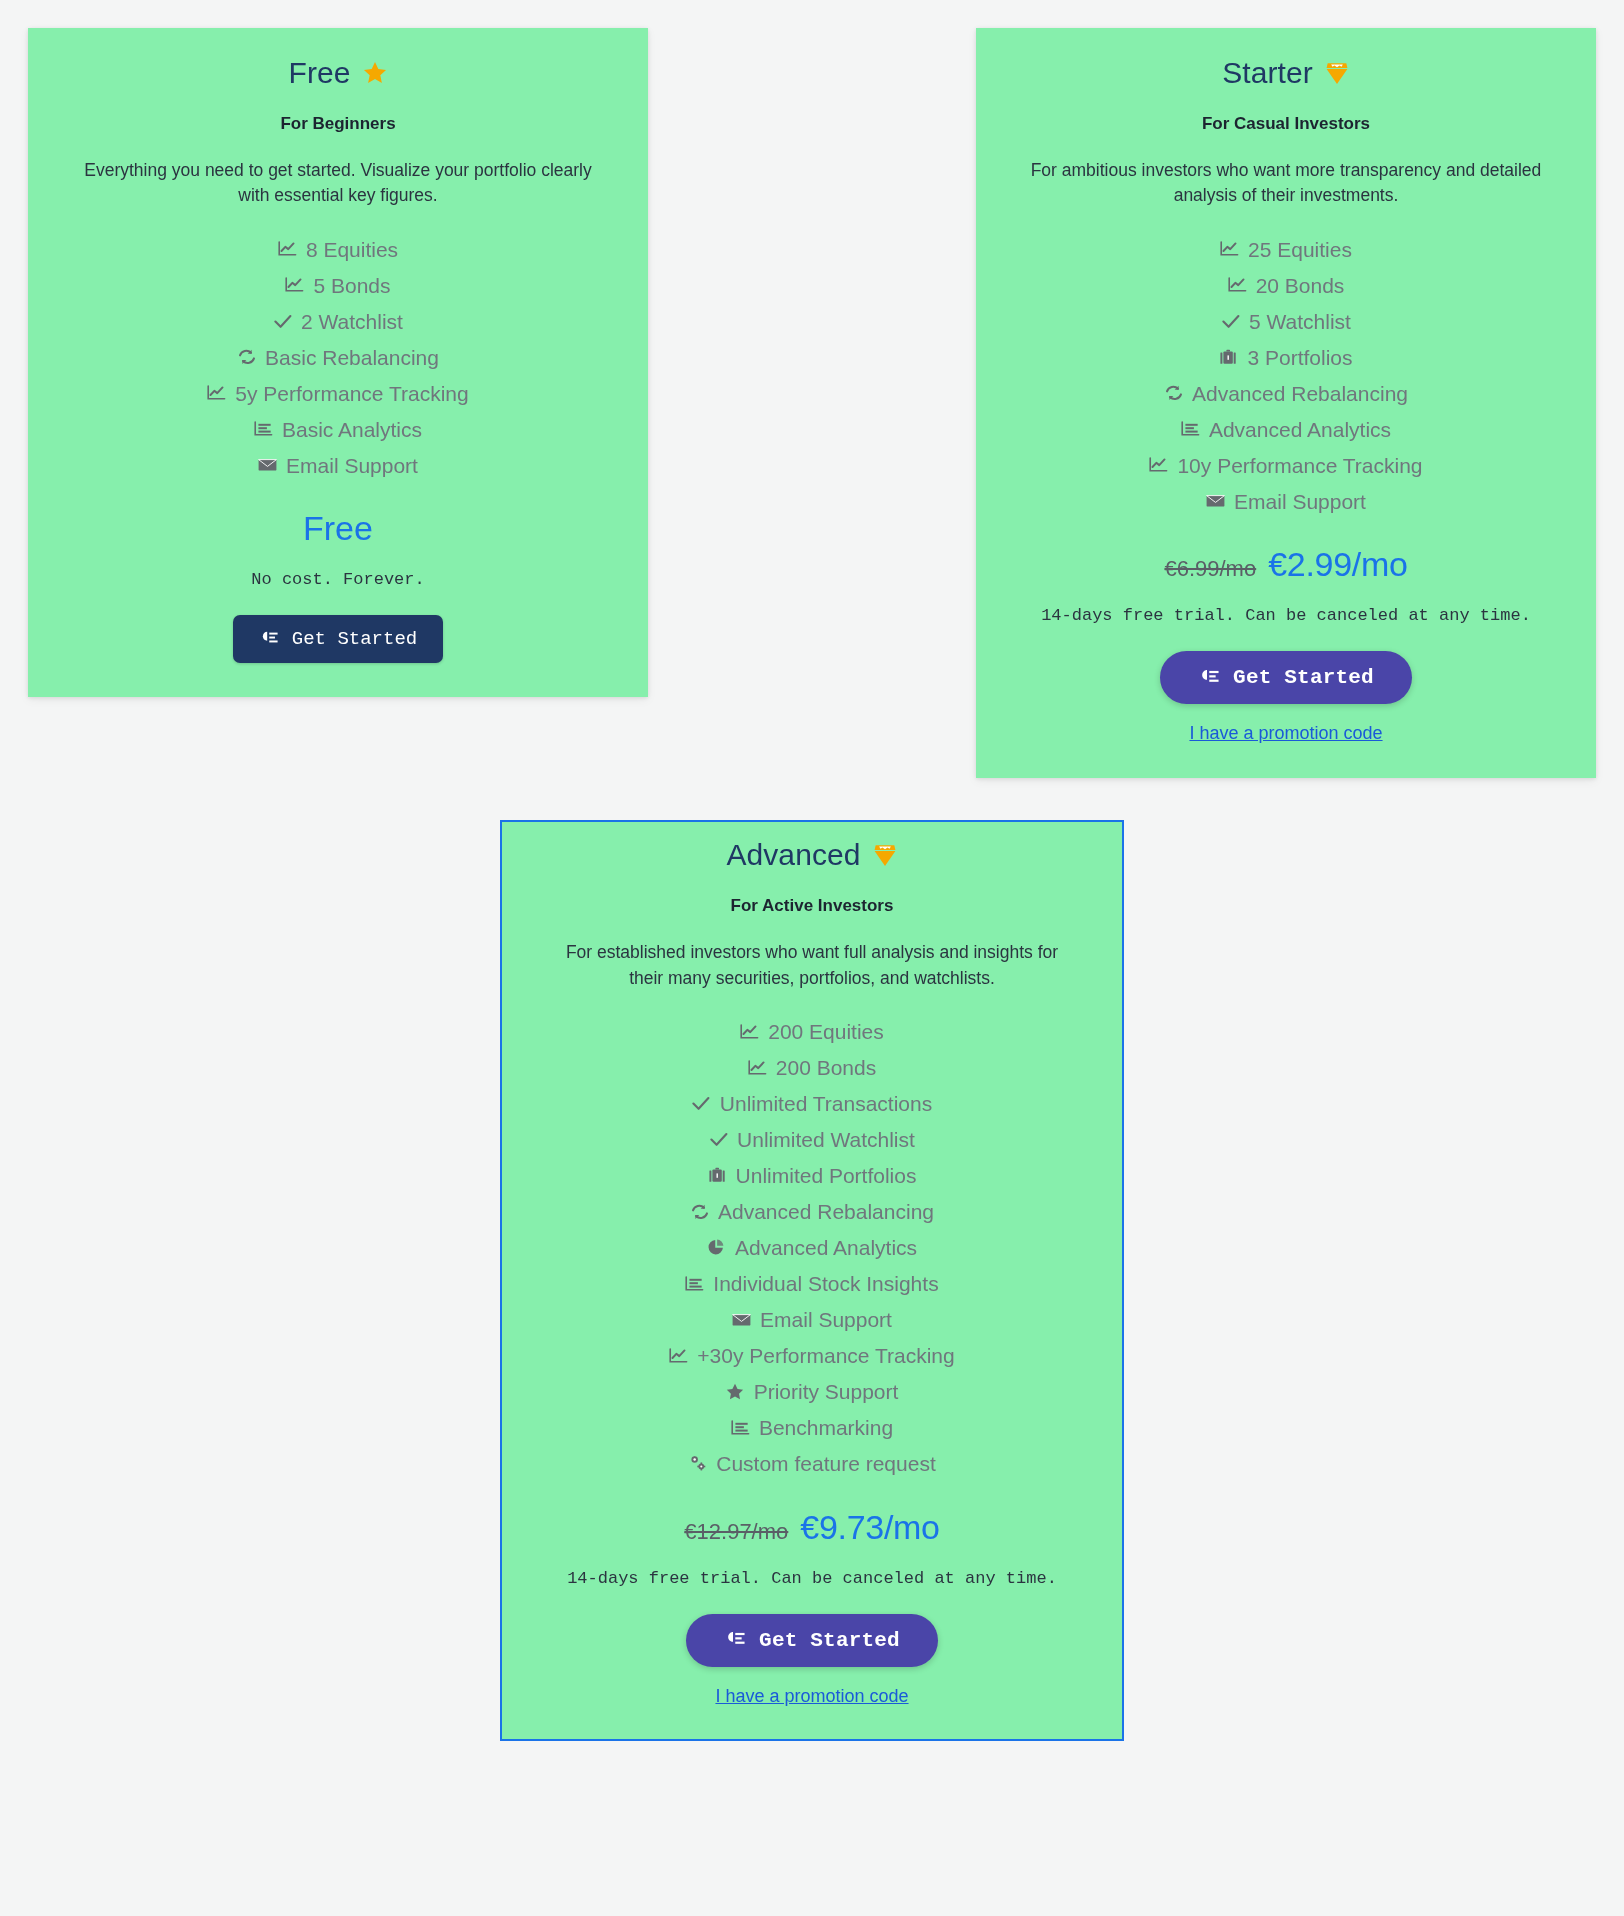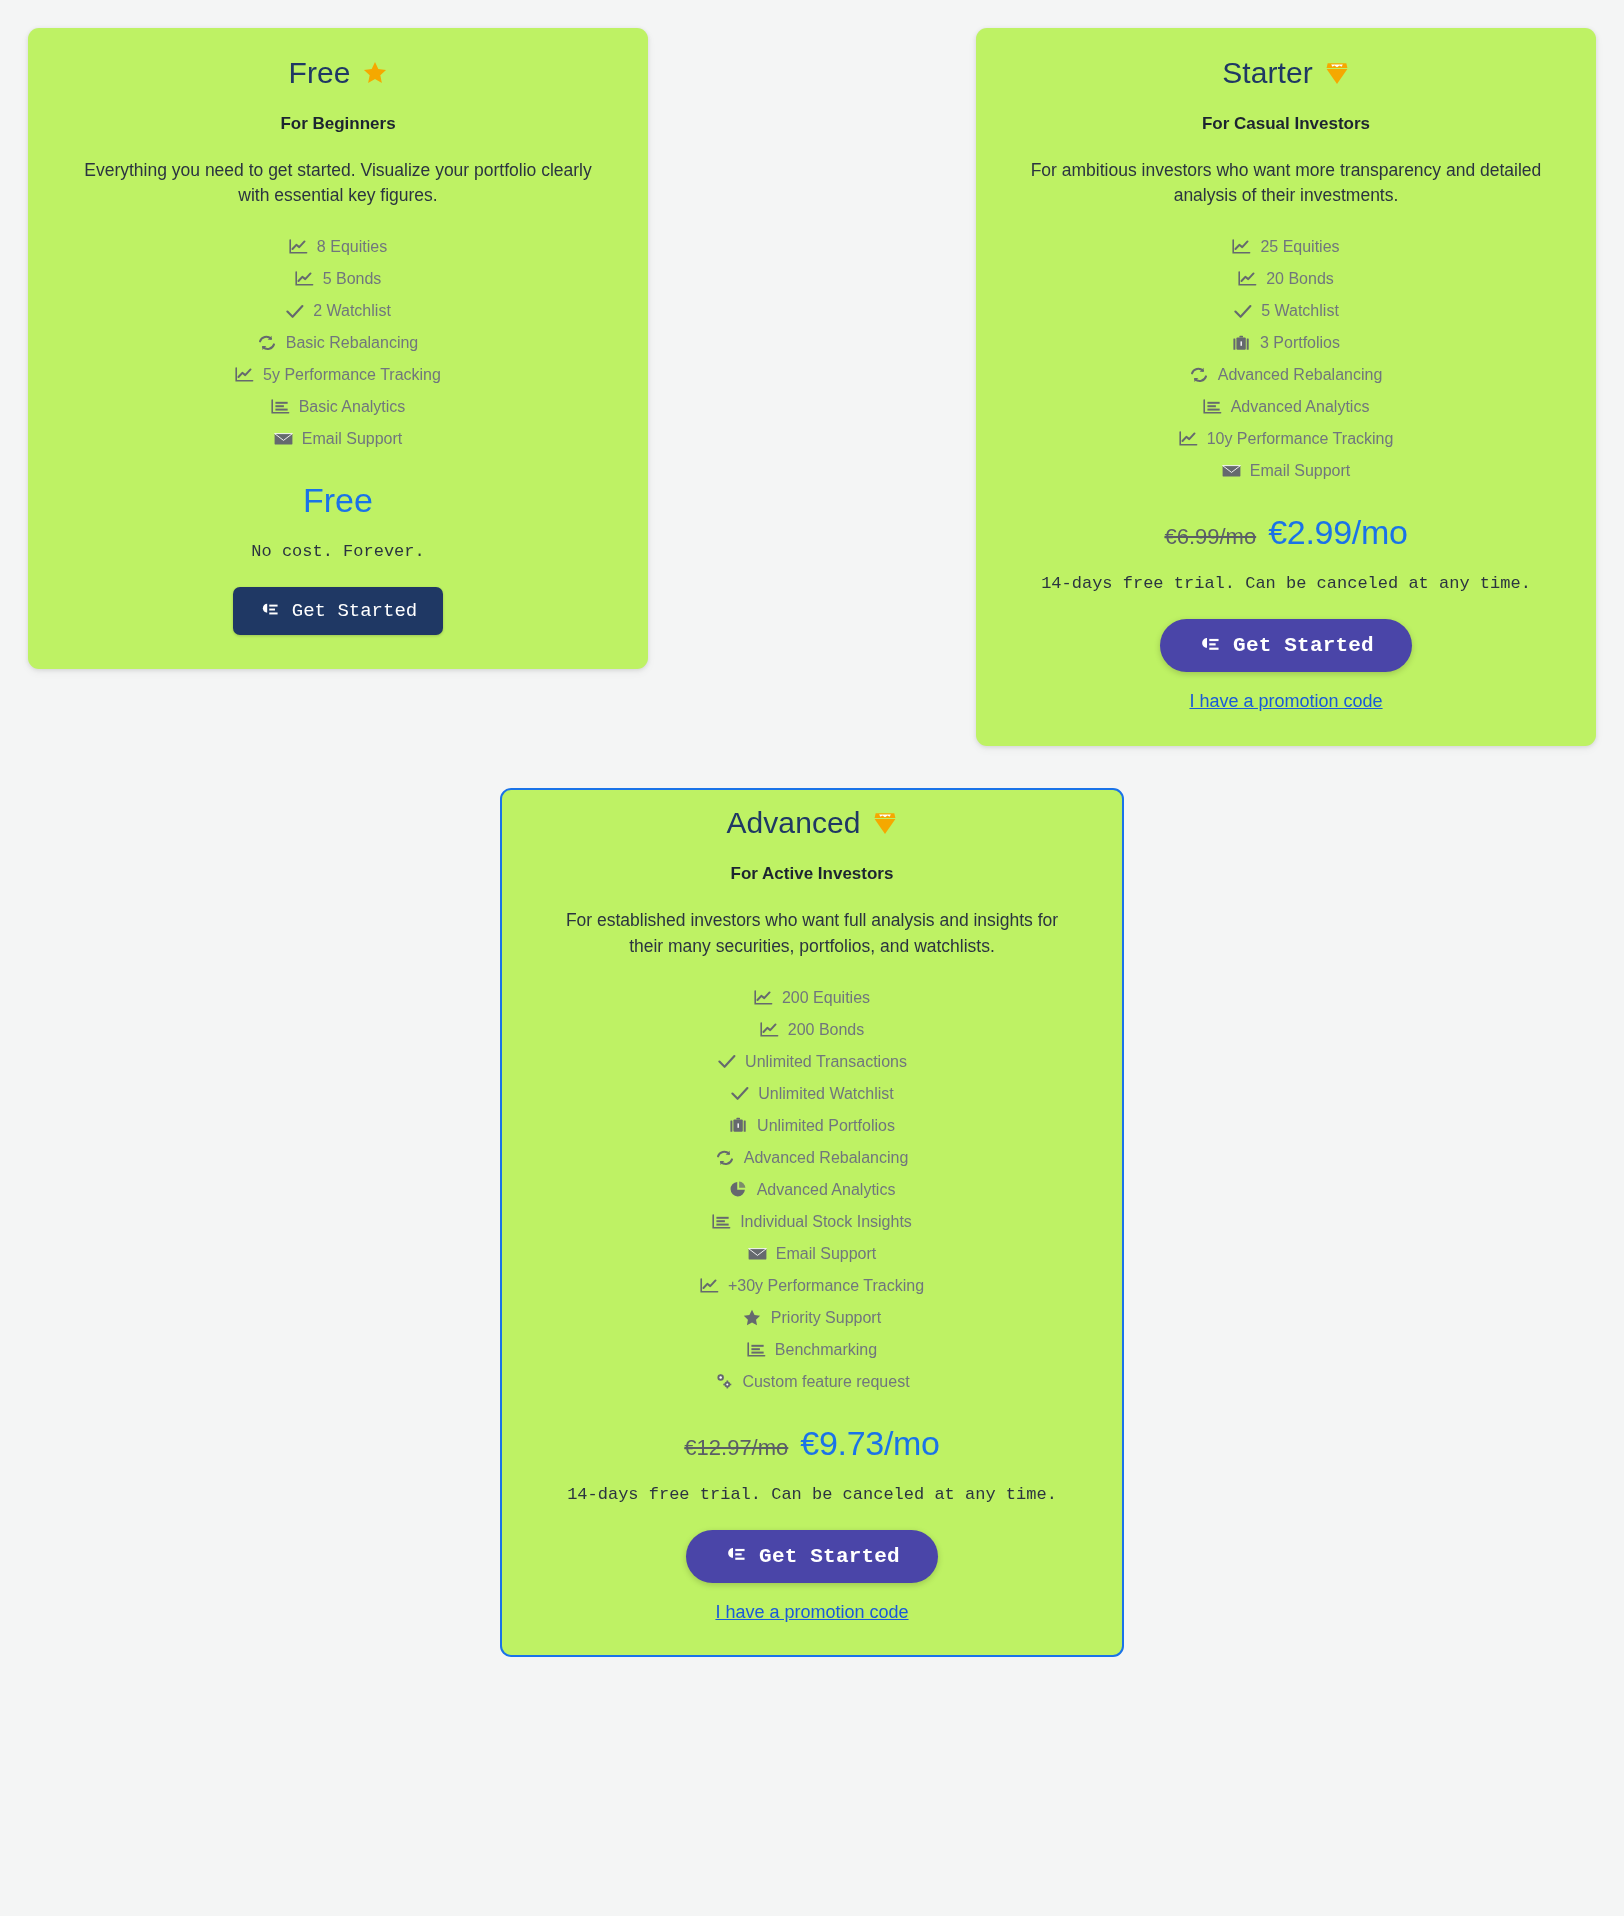--- a/index.html
+++ b/index.html
@@ -22,22 +22,22 @@
     align-items: flex-start;
     gap: 30px;
   }
   .bottom-row {
     display: flex;
     justify-content: center;
     margin-top: 42px;
   }
 
   .card {
-    background: #bef264;
-    border-radius: 11px;
+    background: #86efac;
+    border-radius: 0;
     box-shadow: 0 1px 4px rgba(0,0,0,0.10), 0 3px 10px rgba(0,0,0,0.05);
     width: 620px;
     padding: 26px 34px 34px 34px;
     text-align: center;
   }
   .card.featured {
     border: 2px solid #1a73e8;
     box-shadow: none;
     width: 624px;
     padding: 14px 34px 32px 34px;
@@ -72,21 +72,21 @@
     margin-left: auto;
     margin-right: auto;
   }
 
   .features { margin-top: 22px; }
   .feature {
     display: flex;
     align-items: center;
     justify-content: center;
     gap: 9px;
-    font-size: 16px;
+    font-size: 21px;
     color: #70767d;
     line-height: 1;
     padding: 7.5px 0;
   }
   .feature .ficon {
     display: inline-flex;
     align-items: center;
     justify-content: center;
     width: 19px;
     height: 17px;

